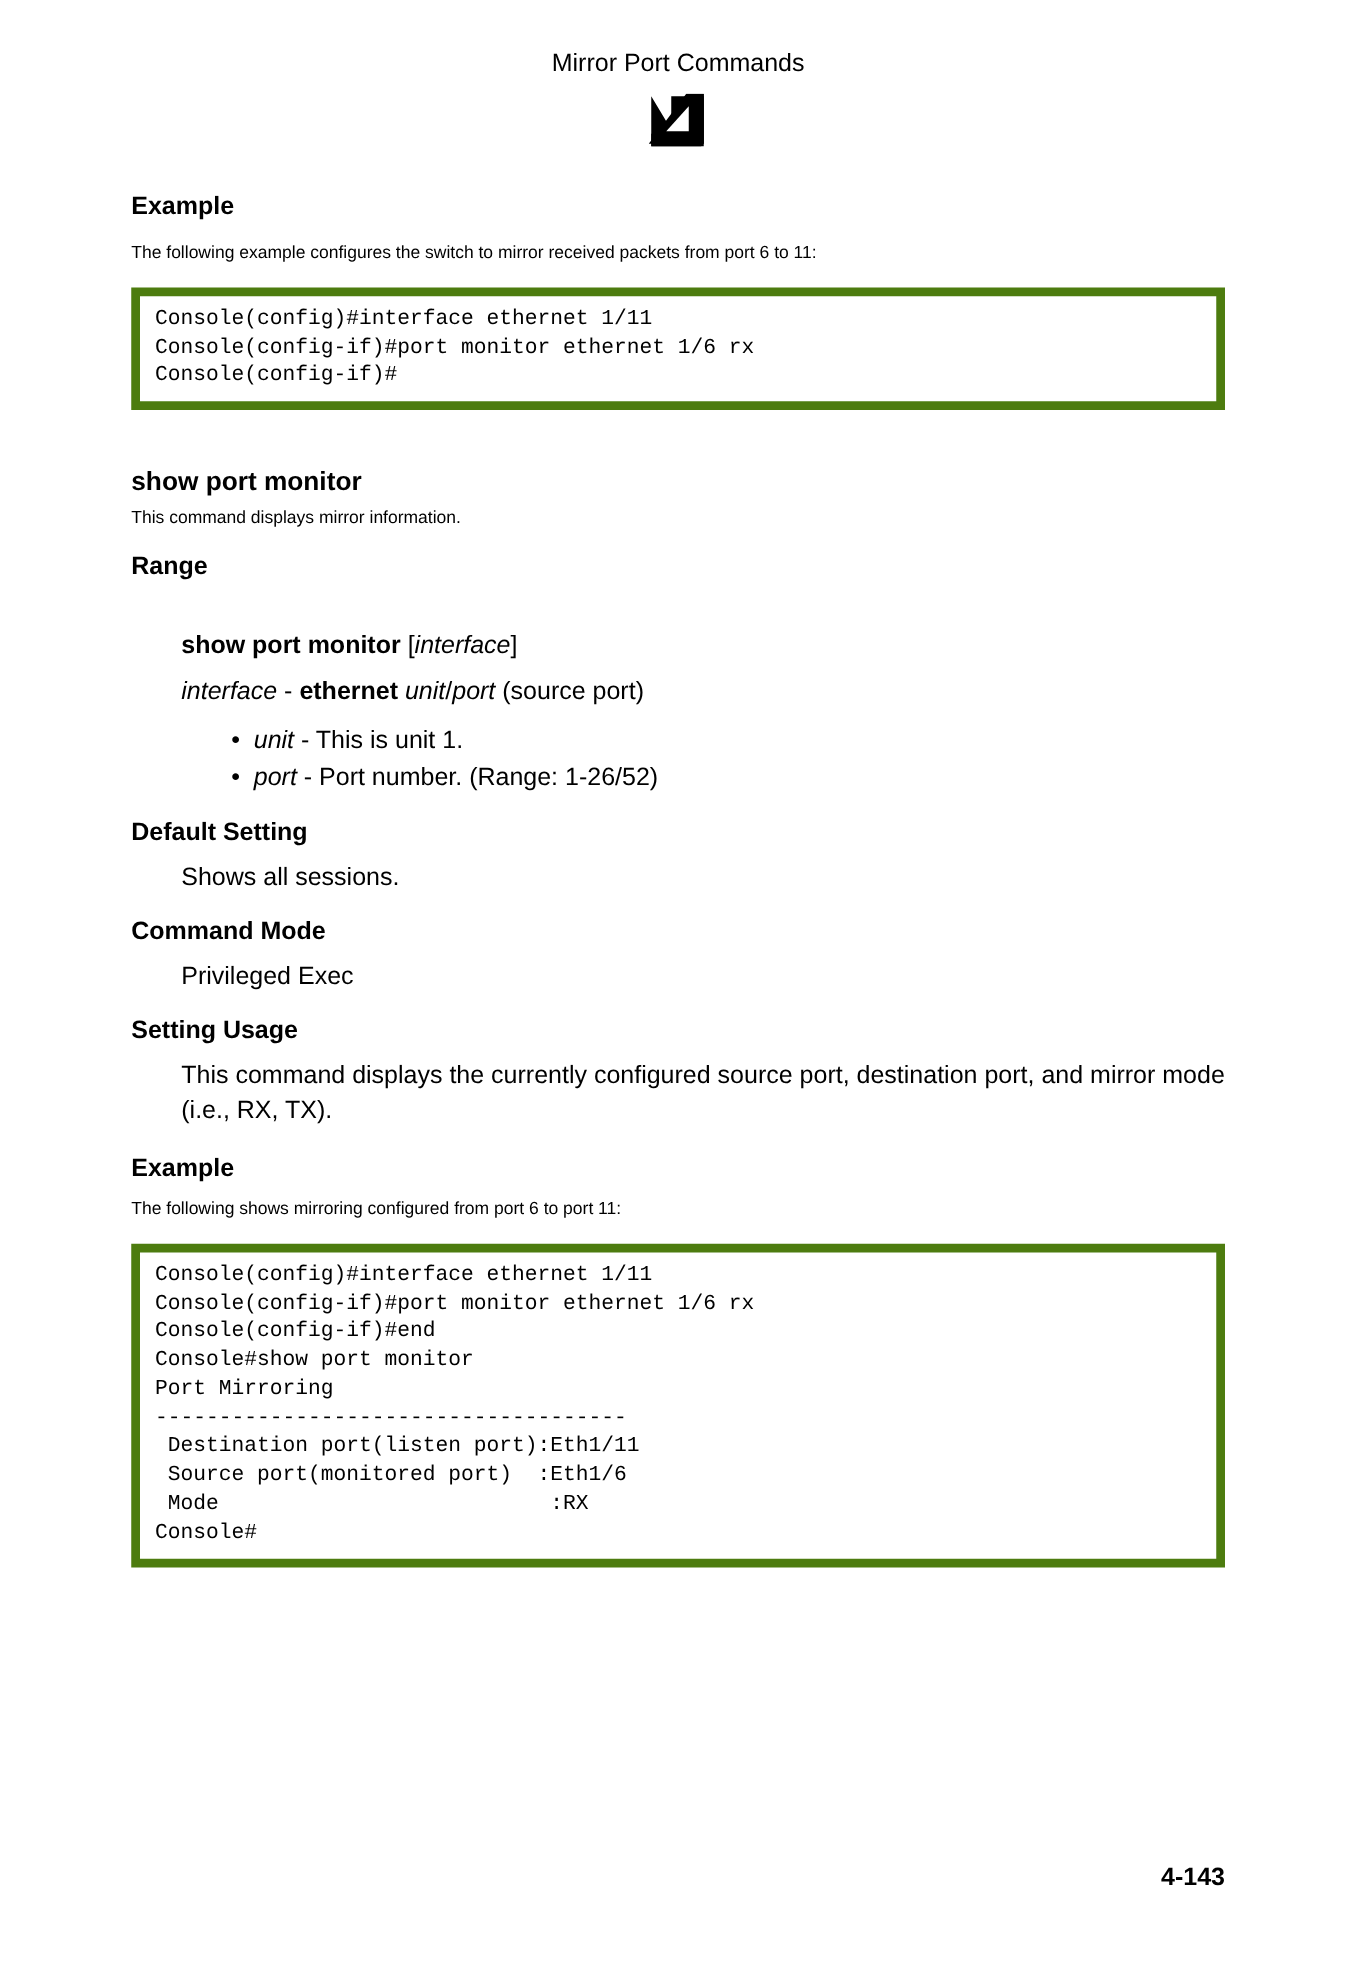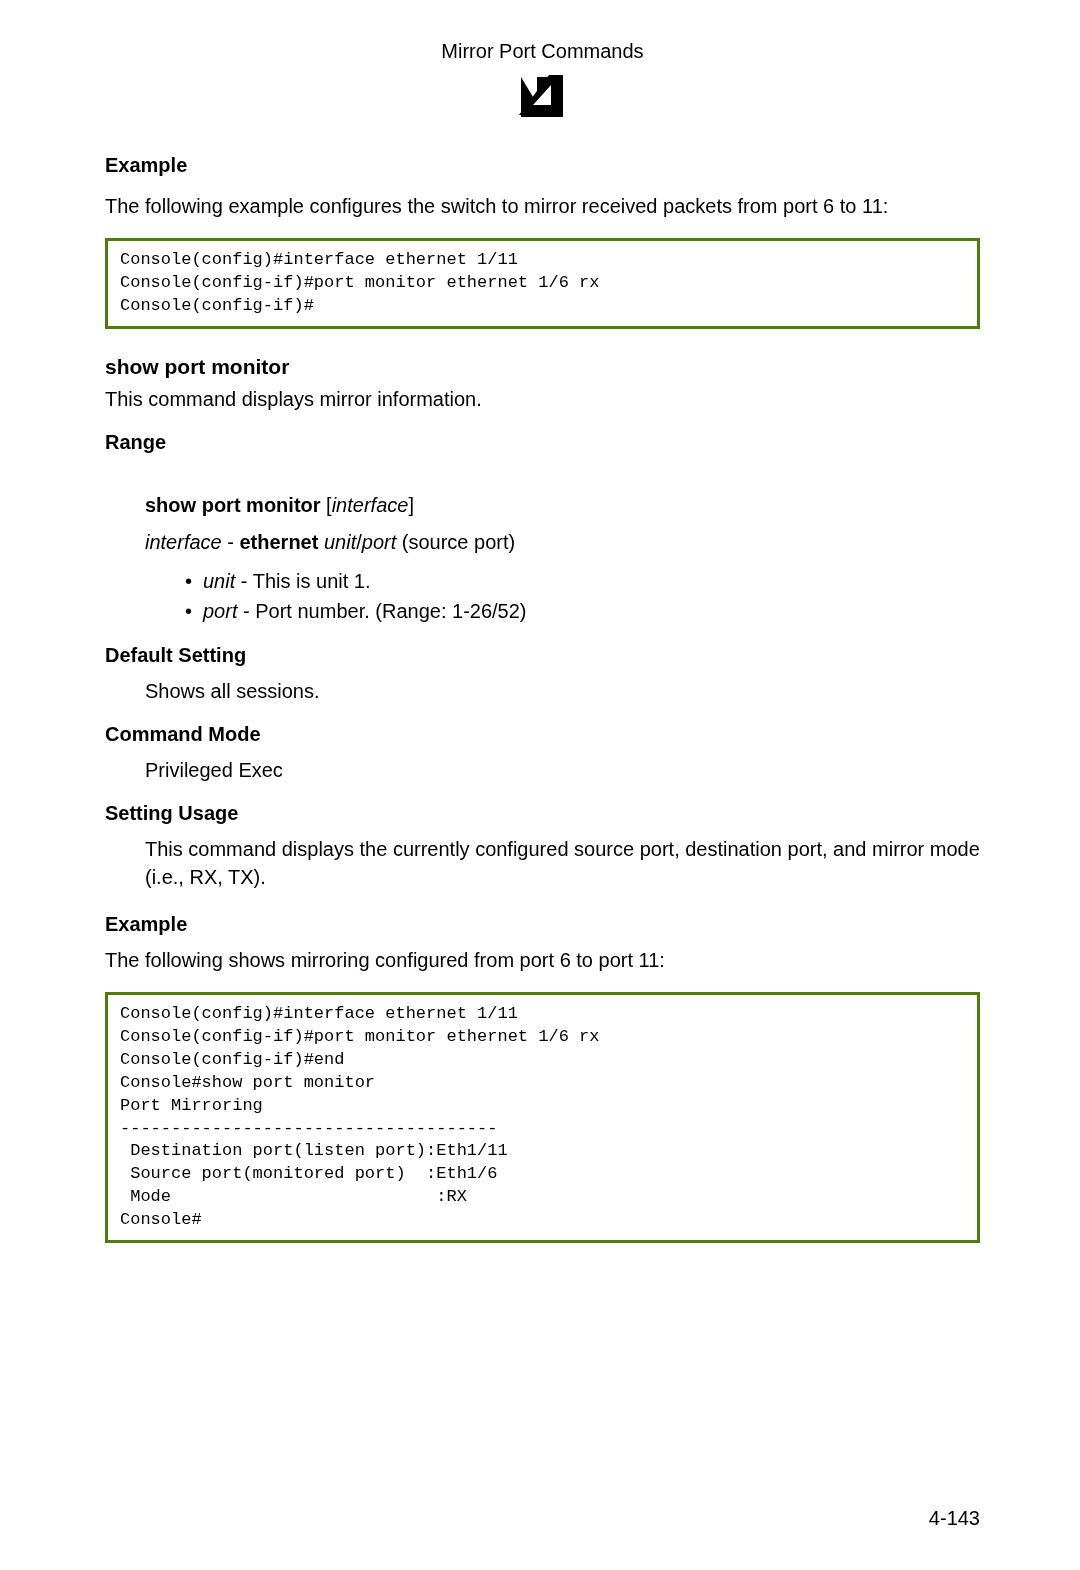--- a/index.html
+++ b/index.html
@@ -39,32 +39,32 @@
       position: absolute;
       top: 0;
       left: 0;
     }
     .section-heading {
       font-size: 20px;
       font-weight: bold;
       margin-bottom: 15px;
     }
     .body-text {
-      font-size: 20px;
+      font-size: 14px;
       line-height: 1.4;
       margin-bottom: 18px;
     }
     .code-box {
-      border: 3px solid #4d7c0f;
+      border: 7px solid #4d7c0f;
       padding: 8px 12px;
       font-family: "Courier New", monospace;
       font-size: 17px;
       line-height: 1.35;
       white-space: pre;
-      margin-bottom: 26px;
+      margin-bottom: 46px;
     }
     .command-title {
       font-size: 21px;
       font-weight: bold;
       margin-bottom: 6px;
     }
     .sub-heading {
       font-size: 20px;
       font-weight: bold;
       margin-top: 18px;
@@ -102,23 +102,24 @@
     .italic { font-style: italic; }
     .bold { font-weight: bold; }
     .plain-indent {
       font-size: 20px;
       margin-left: 40px;
       margin-bottom: 10px;
       line-height: 1.4;
     }
     .page-num {
       position: absolute;
-      bottom: 40px;
+      bottom: 56px;
       right: 100px;
       font-size: 20px;
+      font-weight: bold;
     }
   </style>
 </head>
 <body>
 
 <div class="page">
 
   <div class="header">
     <span class="header-title">Mirror Port Commands</span>
     <span class="chapter-num">

